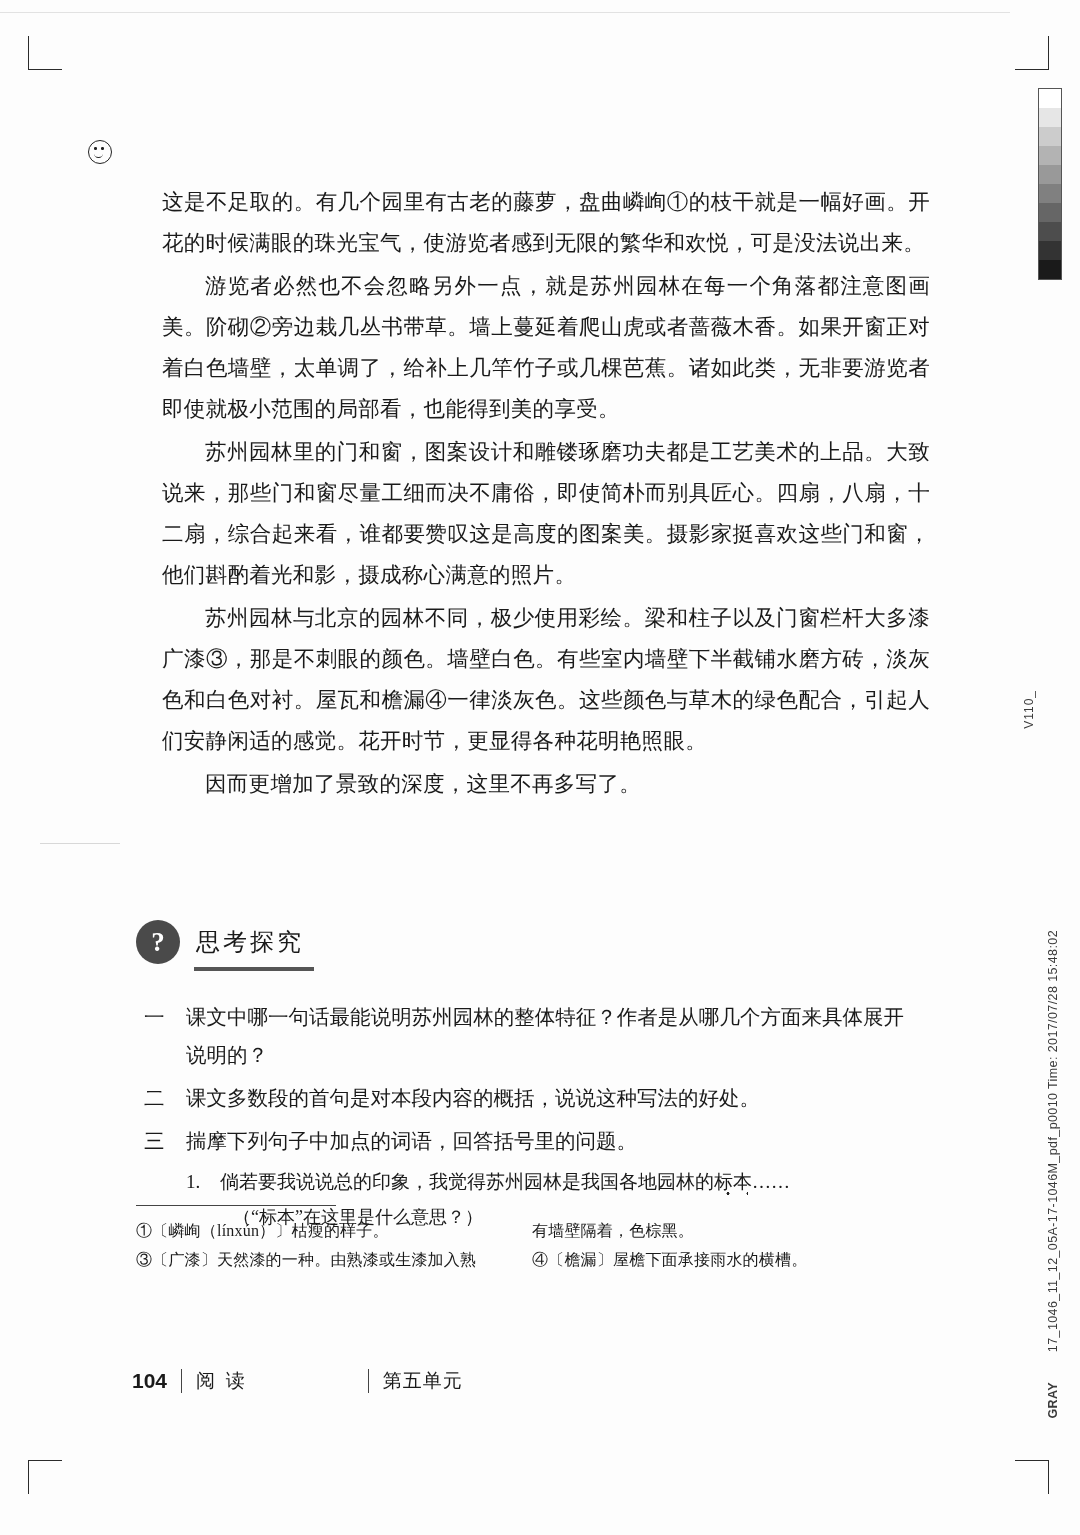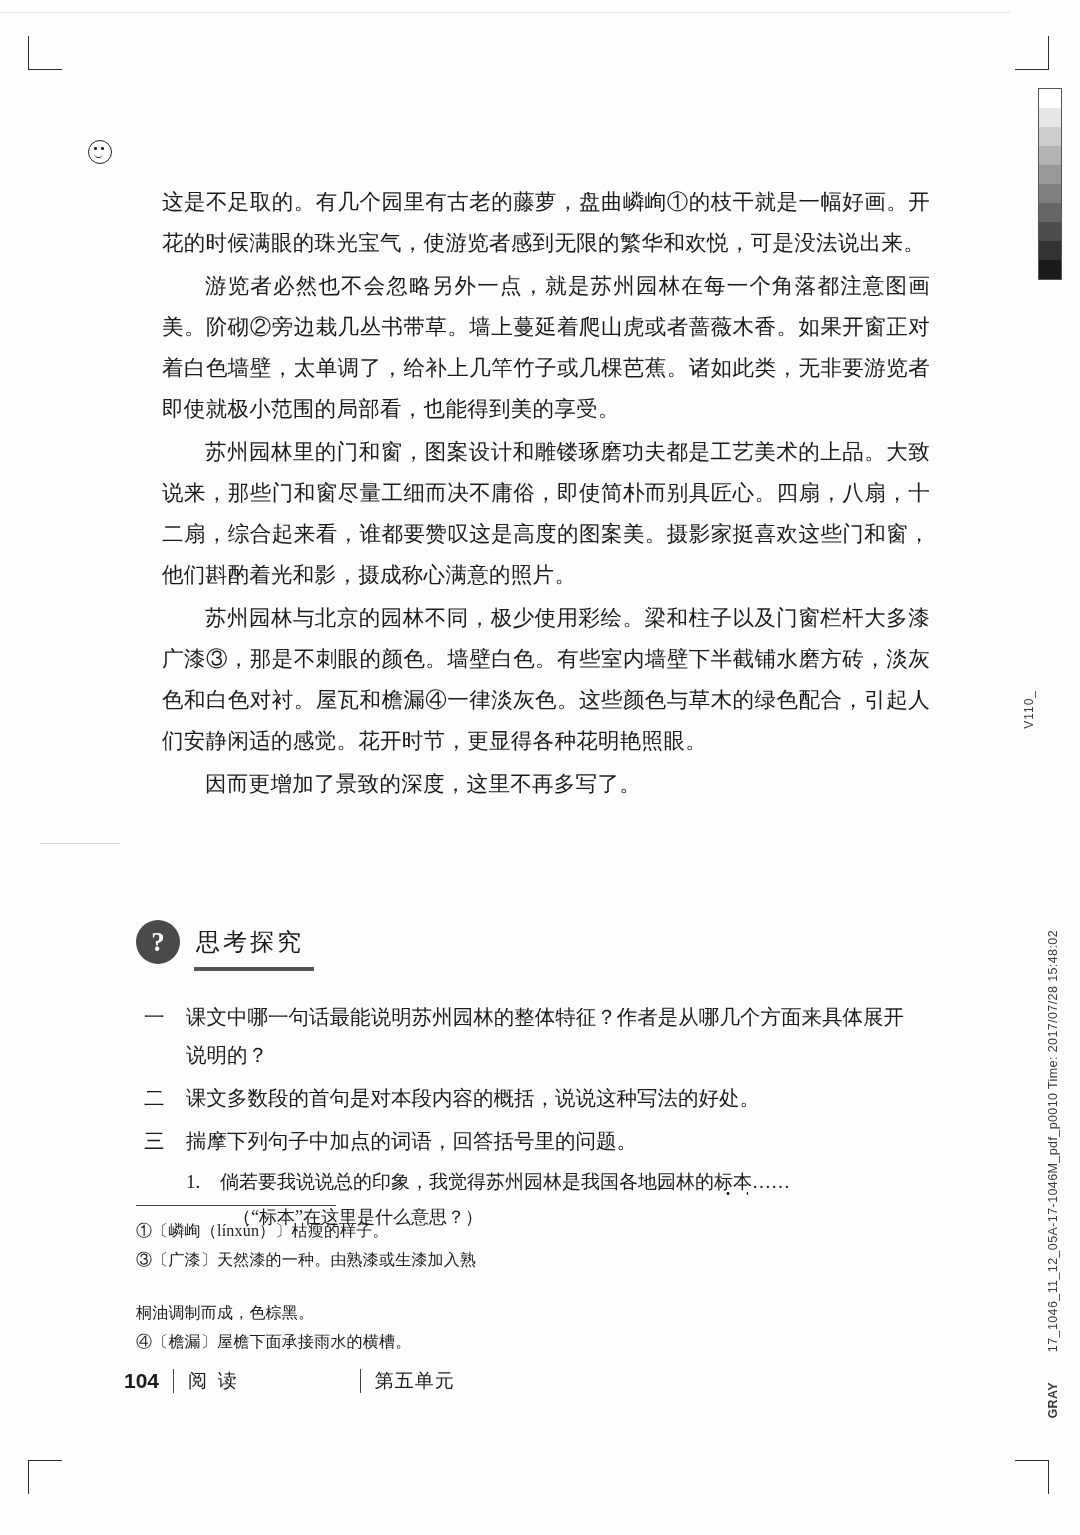--- a/index.html
+++ b/index.html
@@ -244,33 +244,32 @@
   }
   #fn-rule {
     width: 200px;
     height: 1px;
     background: #444;
     margin-bottom: 10px;
   }
   .fn-cols {
     display: flex;
     gap: 24px;
-    flex-direction: column;
   }
   .fn-col { width: 50%; }
   .fn-line {
     font-size: 16px;
     line-height: 29px;
     letter-spacing: 0.2px;
   }
 
   
   #footer {
     position: absolute;
-    left: 124px;
+    left: 132px;
     top: 1368px;
     width: 768px;
     display: flex;
     align-items: center;
     font-size: 19px;
   }
   #footer .pageno {
     font-family: "Liberation Sans", sans-serif;
     font-weight: bold;
     font-size: 21px;
@@ -388,21 +387,21 @@
   </div>
 
   <div id="footnotes">
     <div id="fn-rule"></div>
     <div class="fn-cols">
       <div class="fn-col">
         <div class="fn-line">①〔嶙峋（línxún）〕枯瘦的样子。</div>
         <div class="fn-line">③〔广漆〕天然漆的一种。由熟漆或生漆加入熟</div>
       </div>
       <div class="fn-col">
-        <div class="fn-line">桐油调制而成，色棕黑。</div>
+        <div class="fn-line">有墙壁隔着，色棕黑。</div>
         <div class="fn-line">④〔檐漏〕屋檐下面承接雨水的横槽。</div>
       </div>
     </div>
   </div>
 
   <div id="footer">
     <span class="pageno">104</span>
     <span class="sep"></span>
     <span class="label">阅 读</span>
     <span class="unit-wrap" style="display:flex;align-items:center;">

